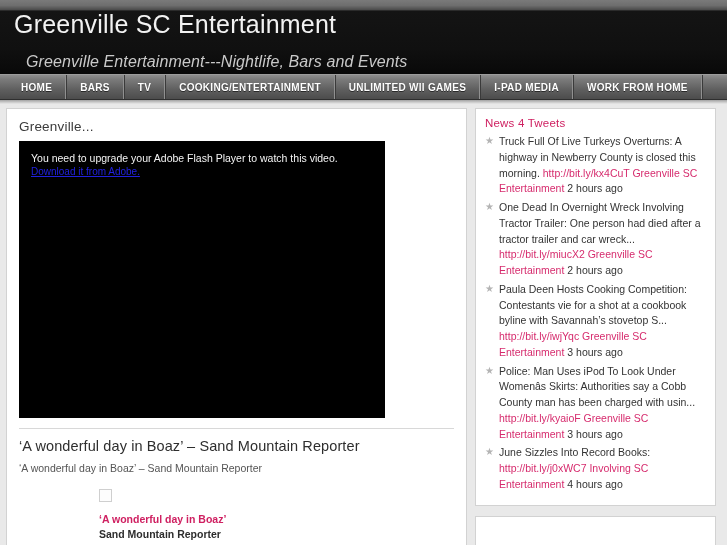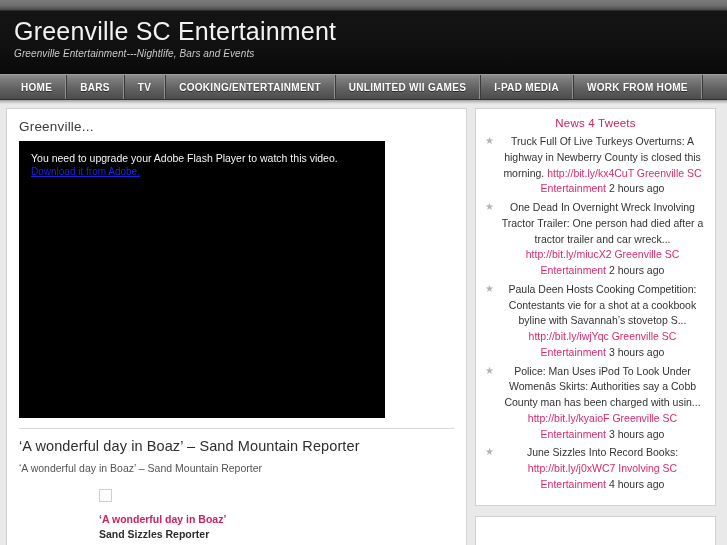--- a/index.html
+++ b/index.html
@@ -30,31 +30,31 @@
   #masthead {
     height: 63px;
     background: #111111;
     background-image: linear-gradient(to bottom, #141414 0%, #101010 60%, #090909 100%);
     position: relative;
     padding: 0 0 0 14px;
     box-sizing: border-box;
   }
   #site-title {
     margin: 0;
-    padding-top: 7px;
+    padding-top: 0;
     font-size: 25px;
     font-weight: normal;
     letter-spacing: 0.2px;
     color: #f2f2f2;
     line-height: 1.05;
   }
   #site-desc {
-    margin: 0;
+    margin: 12px;
     padding-top: 4px;
-    font-size: 10px;
+    font-size: 16px;
     font-style: italic;
     color: #c9c9c9;
     letter-spacing: 0.1px;
   }
 
   
   #nav {
     height: 26px;
     background: linear-gradient(to bottom, #8e8e8e 0%, #7b7b7b 18%, #5e5e5e 62%, #4c4c4c 100%);
     border-top: 1px solid #9c9c9c;
@@ -183,21 +183,20 @@
   #sidebar {
     width: 241px;
     flex: none;
   }
   .widget {
     background: #ffffff;
     border: 1px solid #d2d2d2;
     box-sizing: border-box;
     padding: 8px 9px 9px 9px;
     margin-bottom: 10px;
-    text-align: center;
   }
   .widget-title {
     margin: 0 0 5px 0;
     font-size: 11.5px;
     font-weight: normal;
     color: #cf2061;
     letter-spacing: 0.2px;
   }
   .tweet-list {
     list-style: none;
@@ -265,21 +264,21 @@
     </div>
 
     <hr id="article-sep">
 
     <h2 id="article-heading">‘A wonderful day in Boaz’ – Sand Mountain Reporter</h2>
     <p id="article-sub">‘A wonderful day in Boaz’ – Sand Mountain Reporter</p>
 
     <div id="excerpt">
       <div id="broken-img"></div>
       <p id="excerpt-title">‘A wonderful day in Boaz’</p>
-      <p id="excerpt-source">Sand Sizzles Reporter</p>
+      <p id="excerpt-source">Sand Mountain Reporter</p>
 
     </div>
   </main>
 
   <aside id="sidebar">
     <section class="widget">
       <h3 class="widget-title">News 4 Tweets</h3>
       <ul class="tweet-list">
           <li class="tweet"><span class="star-icon">★</span><span>Truck Full Of Live Turkeys Overturns: A highway in Newberry County is closed this morning. </span><span class="tw-link">http://bit.ly/kx4CuT Greenville SC Entertainment</span><span> 2 hours ago</span></li>
           <li class="tweet"><span class="star-icon">★</span><span>One Dead In Overnight Wreck Involving Tractor Trailer: One person had died after a tractor trailer and car wreck... </span><span class="tw-link">http://bit.ly/miucX2 Greenville SC Entertainment</span><span> 2 hours ago</span></li>

